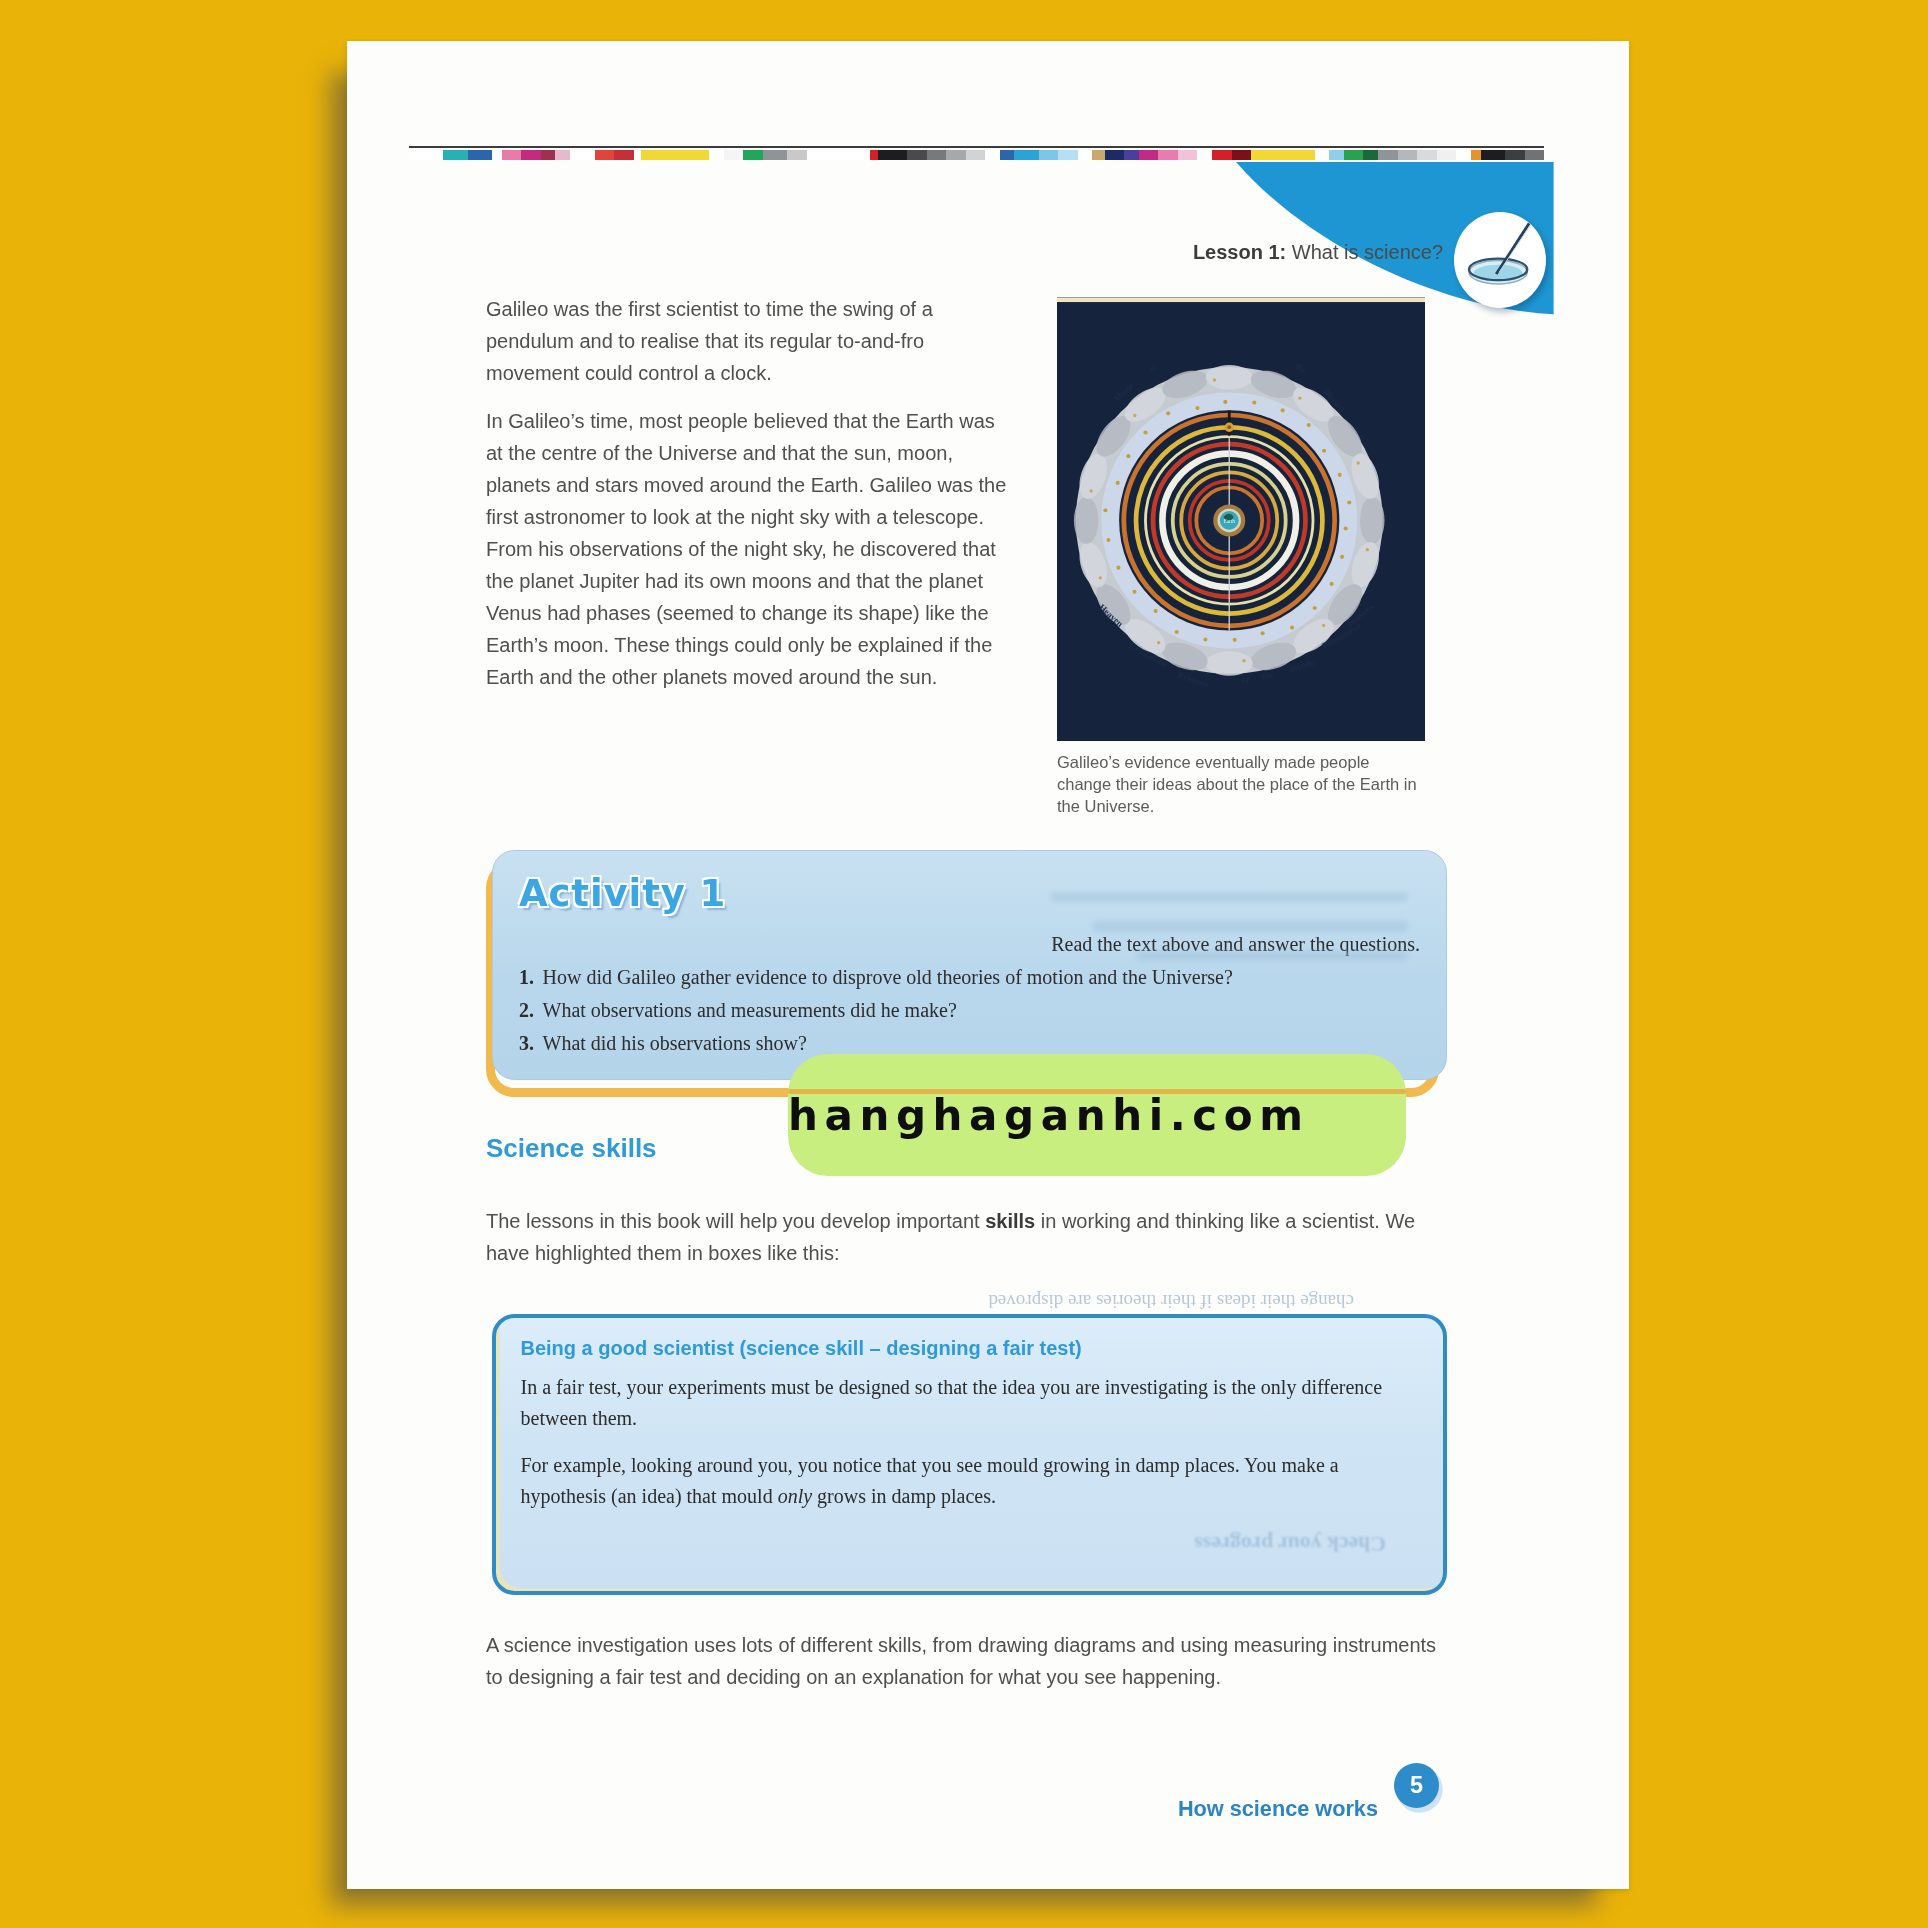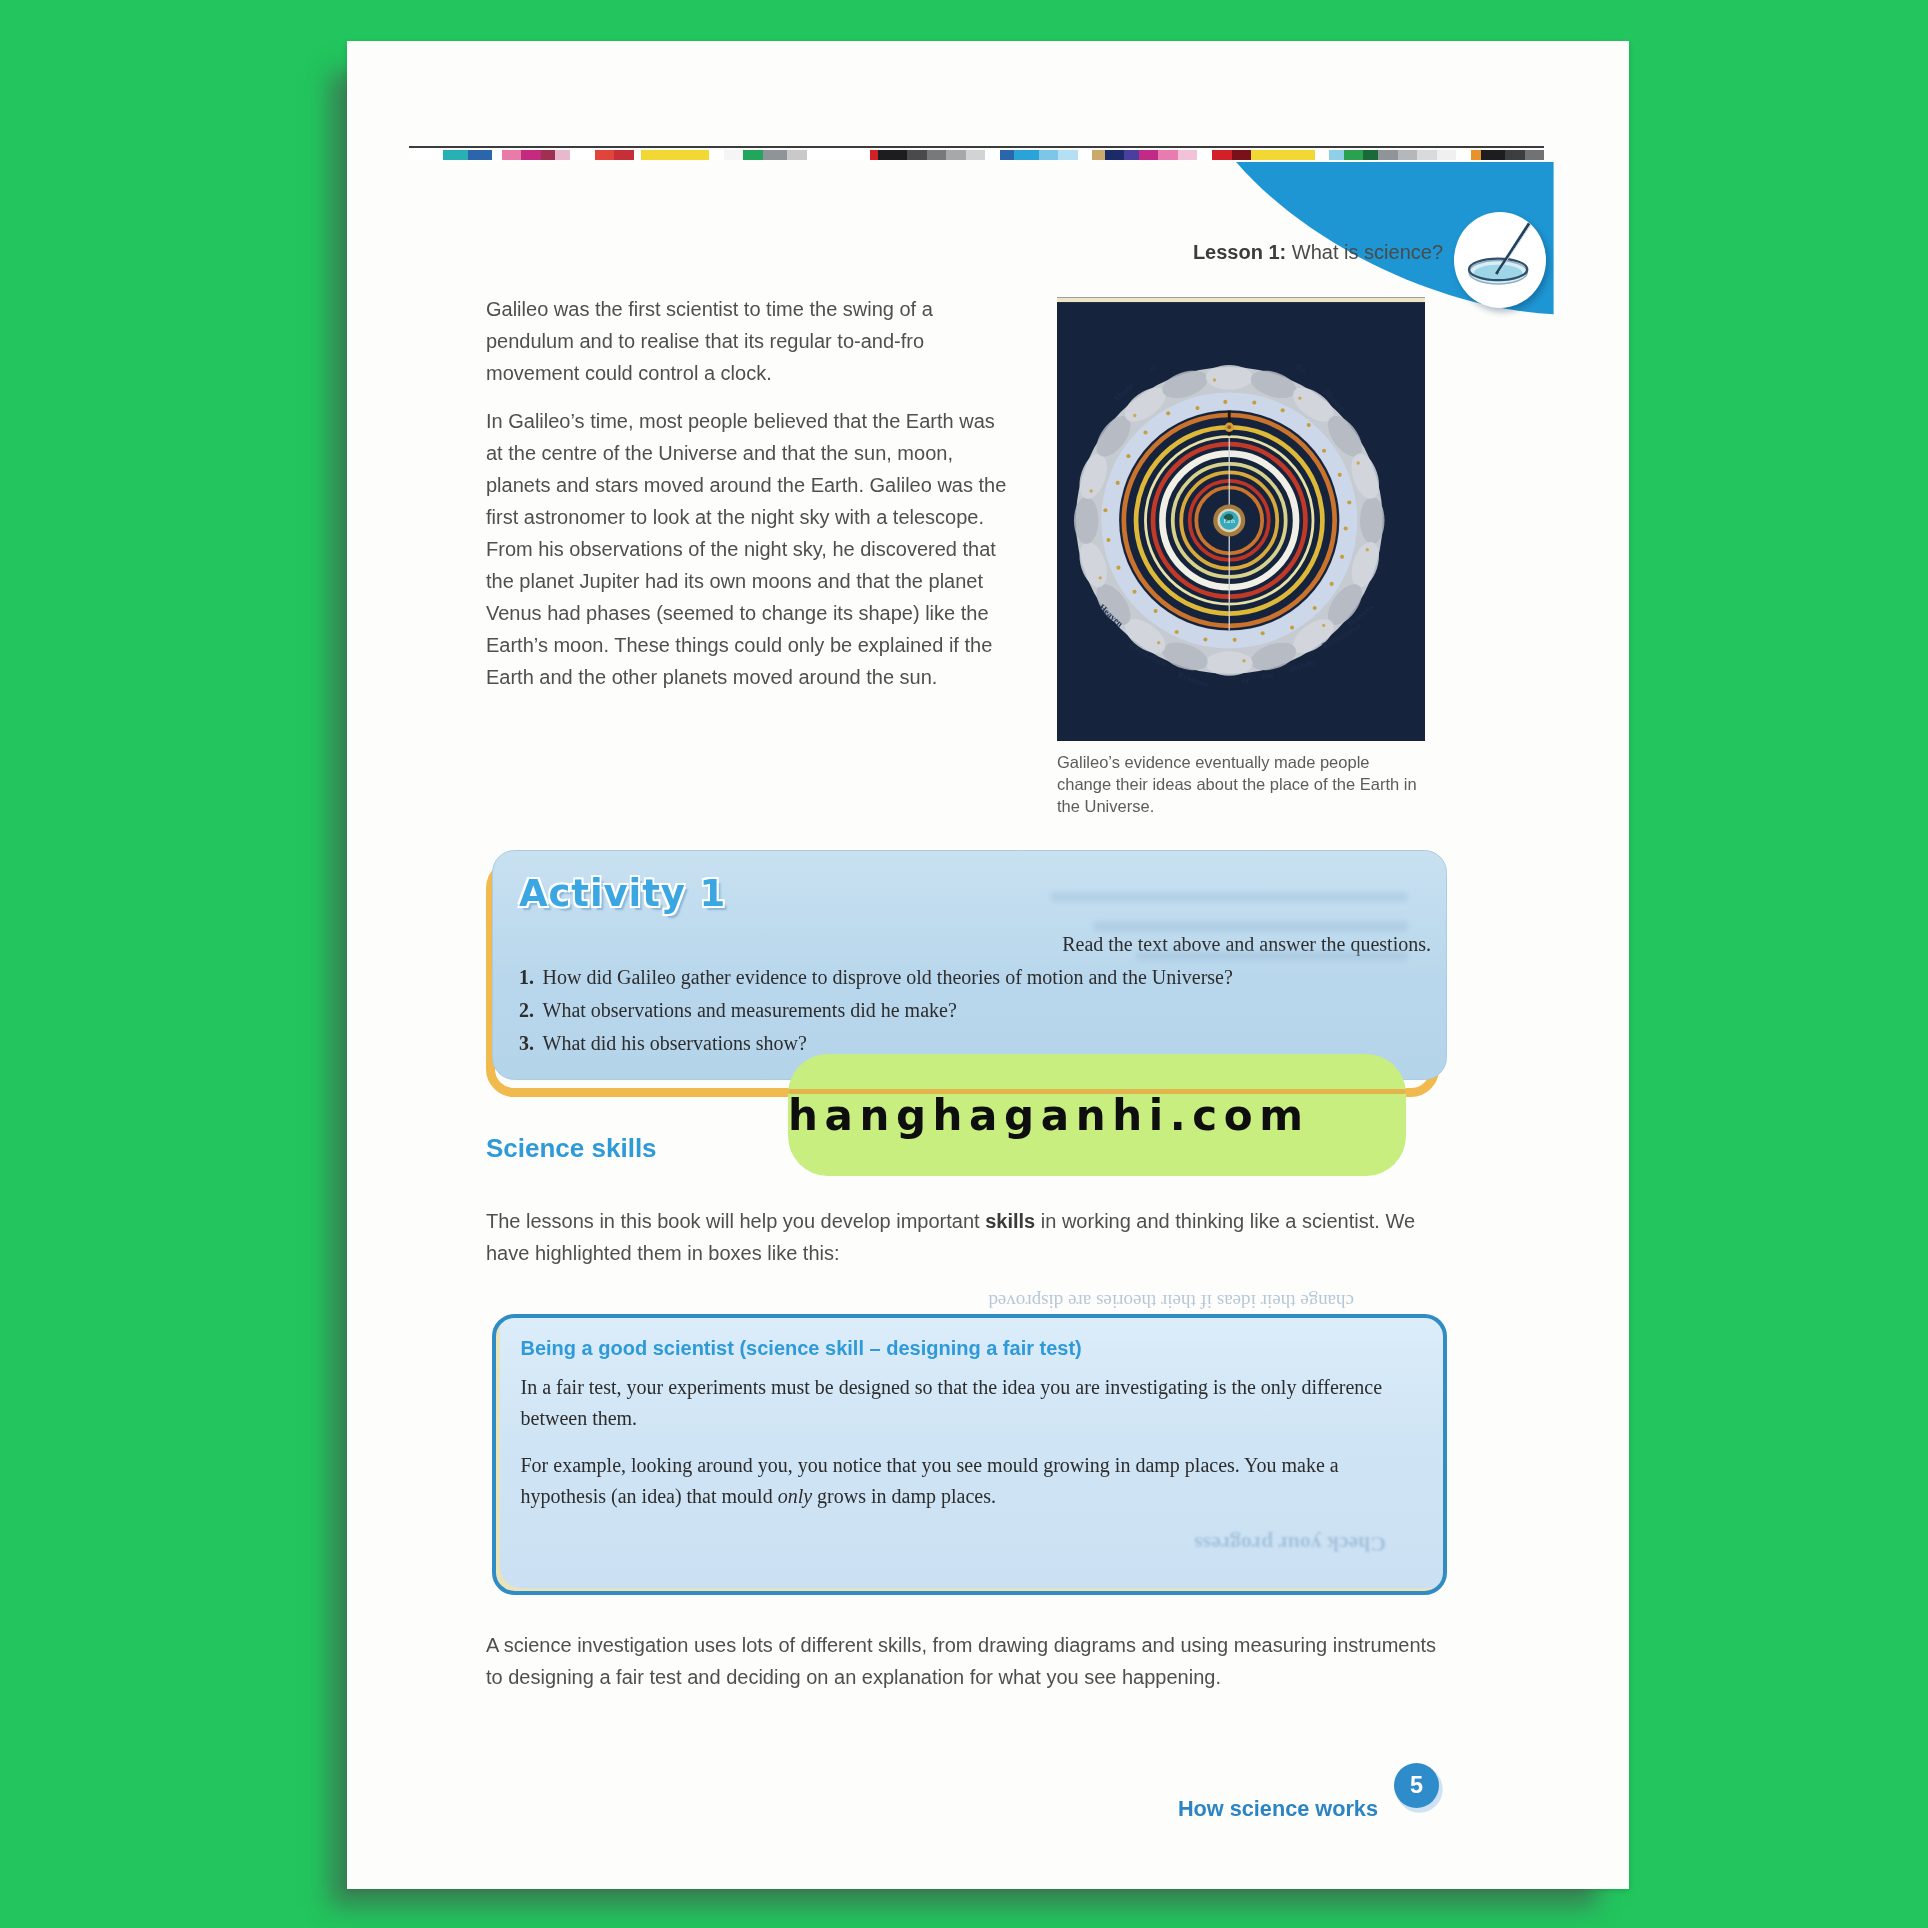--- a/index.html
+++ b/index.html
@@ -1,16 +1,16 @@
 <!DOCTYPE html>
 <html style="font-size:15px"><head>
 <meta charset="utf-8">
 <style>
   html,body{margin:0;padding:0;background:#ffffff;}
-  .canvas{position:relative;width:1928px;height:1928px;background:#22c55e;overflow:hidden;
+  .canvas{position:relative;width:1928px;height:1928px;background:#eab308;overflow:hidden;
           font-family:"Liberation Sans",sans-serif;}
   .page{position:absolute;left:347px;top:41px;width:1282px;height:1848px;background:#fdfdfc;
         box-shadow:-24.5px 24.5px 22.6px -7.5px rgba(72,72,72,.55), 0 1.9px 5.6px rgba(0,0,0,.15);}
   .hairline{position:absolute;left:62px;top:105px;width:1135px;height:1.9px;background:#3c3c3c;z-index:3;}
   .colorbar{position:absolute;left:62px;top:109px;width:1135px;height:10.4px;display:flex;z-index:3;}
   .wave{position:absolute;left:883px;top:106px;width:324px;height:171px;z-index:1;}
   .badge{position:absolute;left:1107px;top:171px;width:92px;height:96px;background:#ffffff;
          border-radius:50%;box-shadow:2.8px 3.8px 6.6px rgba(0,40,80,.30);z-index:4;}
   .lesson-row{position:absolute;left:565px;top:200px;width:531px;text-align:right;font-size:20px;
               color:#4a4a4a;z-index:4;}
@@ -18,21 +18,21 @@
   .intro-col{position:absolute;left:139px;top:252px;width:529px;font-size:20px;line-height:32px;
              color:#4f4f4f;}
   .intro-col p{margin:0 0 16px 0;}
   .figure{position:absolute;left:710px;top:256px;width:368px;height:444px;background:#16233c;}
   .figcaption{position:absolute;left:710px;top:710px;width:368px;font-size:16.5px;line-height:22px;
               color:#5c5c5c;}
   .act-yellow{position:absolute;left:139px;top:819px;width:953px;height:237px;border:9.4px solid #f0ba4e;
               border-radius:28px;box-sizing:border-box;z-index:1;background:transparent;}
   .act-blue{position:absolute;left:145px;top:809px;width:955px;height:230px;border-radius:22.6px;
             background:linear-gradient(180deg,#c8e1f1 0%,#b9d7ec 55%,#b4d4ea 100%);
-            border:0.9px solid #a9cbe4;box-sizing:border-box;padding:21px 15px 0 26px;z-index:2;}
+            border:0.9px solid #a9cbe4;box-sizing:border-box;padding:21px 26px 0 26px;z-index:2;}
   .act-title{font-family:"DejaVu Sans",sans-serif;font-size:37px;font-weight:bold;color:#3ba7e2;
              letter-spacing:0.9px;
              text-shadow:-1.9px -1.9px 0 #fff,1.9px -1.9px 0 #fff,-1.9px 1.9px 0 #fff,1.9px 1.9px 0 #fff,3.8px 3.8px 1.9px rgba(30,110,170,.35);}
   .act-body{font-family:"Liberation Serif",serif;font-size:20px;line-height:33px;color:#2d2d2d;margin-top:13px;text-align:right;}
   .act-q{display:flex;}
   .act-q b{margin-right:8.5px;}
   .act-bleed{position:absolute;right:38px;top:41px;width:358px;opacity:.45;}
   .act-bleed div{height:10.4px;background:#9fc0da;filter:blur(2.8px);margin-bottom:19px;border-radius:4.7px;}
   .pill{position:absolute;left:441px;top:1013px;width:618px;height:122px;border-radius:40px;
         background:#c7ee7e;display:flex;align-items:center;justify-content:flex-start;z-index:3;}

